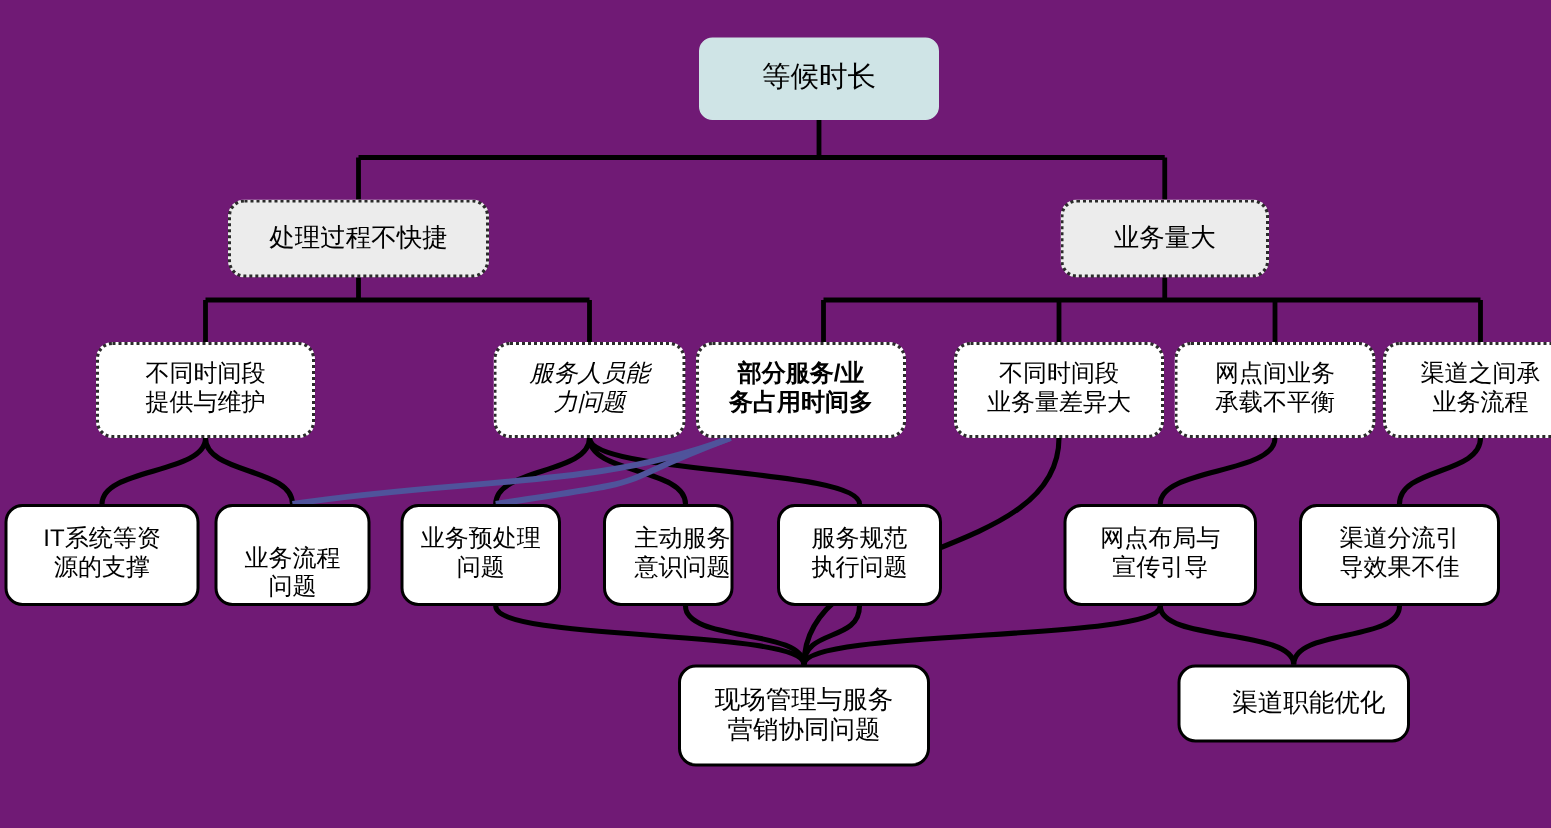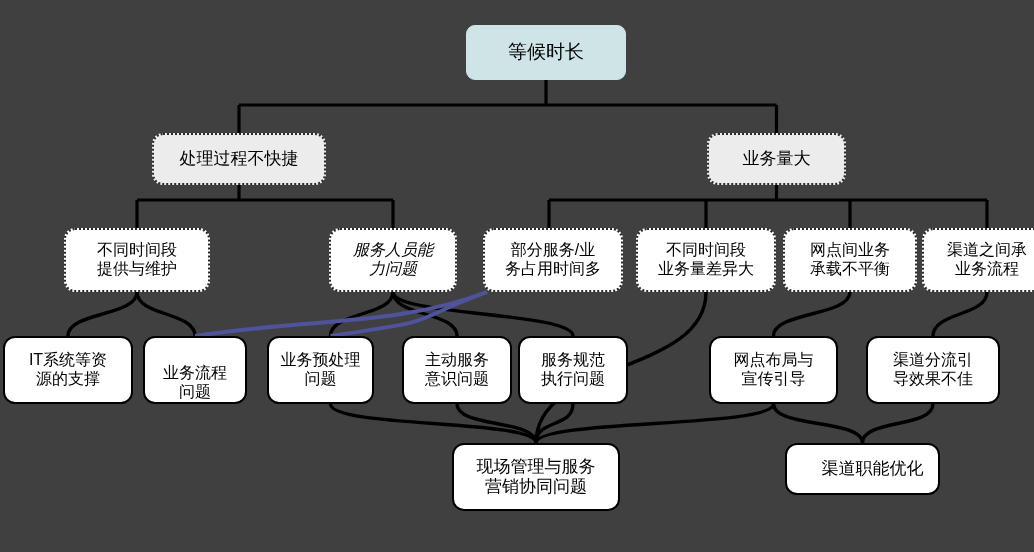--- a/index.html
+++ b/index.html
@@ -4,21 +4,21 @@
 <style>
   html, body {
     margin: 0;
     padding: 0;
     background: #ffffff;
   }
   #canvas {
     position: relative;
     width: 1034px;
     height: 552px;
-    background: #404040;
+    background: #701a75;
     overflow: hidden;
     font-family: "Liberation Sans", "DejaVu Sans", sans-serif;
   }
   #edges {
     position: absolute;
     left: 0;
     top: 0;
     width: 1034px;
     height: 552px;
     pointer-events: none;
@@ -95,35 +95,35 @@
       <path d="M 487 292 C 397 326, 315 318, 195 336" fill="none" stroke="#4f539b" stroke-width="4" stroke-linecap="butt"></path>
       <path d="M 487 292 C 397 326, 450.5 318, 330.5 336" fill="none" stroke="#4f539b" stroke-width="4" stroke-linecap="butt"></path>
     </svg>
 <div class="node lvl-root" style="left: 466px; top: 25px; width: 160px; height: 55px;"><span>等候时长</span></div>
     <div class="node lvl2" style="left: 152px; top: 133px; width: 174px; height: 52px;"><span>处理过程不快捷</span></div>
     <div class="node lvl2" style="left: 707px; top: 133px; width: 139px; height: 52px;"><span>业务量大</span></div>
     <div class="node lvl3" style="left: 64px; top: 228px; width: 146px; height: 64px;"><span>不同时间段
 提供与维护</span></div>
     <div class="node lvl3" style="left: 329px; top: 228px; width: 128px; height: 64px; font-style: italic;"><span>服务人员能
 力问题</span></div>
-    <div class="node lvl3" style="left: 483px; top: 228px; width: 140px; height: 64px;"><span>部分服务/业
+    <div class="node lvl3" style="left: 464px; top: 228px; width: 140px; height: 64px; font-weight: bold;"><span>部分服务/业
 务占用时间多</span></div>
     <div class="node lvl3" style="left: 636px; top: 228px; width: 140px; height: 64px;"><span>不同时间段
 业务量差异大</span></div>
     <div class="node lvl3" style="left: 783px; top: 228px; width: 134px; height: 64px;"><span>网点间业务
 承载不平衡</span></div>
     <div class="node lvl3" style="left: 922px; top: 228px; width: 130px; height: 64px;"><span>渠道之间承
 业务流程</span></div>
     <div class="node lvl4" style="left: 3px; top: 336px; width: 130px; height: 68px;"><span>IT系统等资
 源的支撑</span></div>
     <div class="node lvl4" style="left: 143px; top: 336px; width: 104px; height: 68px; align-items: flex-end;"><span>业务流程
 问题</span></div>
     <div class="node lvl4" style="left: 267px; top: 336px; width: 107px; height: 68px;"><span>业务预处理
 问题</span></div>
-    <div class="node lvl4" style="left: 402px; top: 336px; width: 110px; height: 68px;"><span>主动服务
+    <div class="node lvl4" style="left: 402px; top: 336px; width: 87px; height: 68px; justify-content: flex-end;"><span>主动服务
 意识问题</span></div>
     <div class="node lvl4" style="left: 518px; top: 336px; width: 110px; height: 68px;"><span>服务规范
 执行问题</span></div>
     <div class="node lvl4" style="left: 709px; top: 336px; width: 129px; height: 68px;"><span>网点布局与
 宣传引导</span></div>
     <div class="node lvl4" style="left: 866px; top: 336px; width: 134px; height: 68px;"><span>渠道分流引
 导效果不佳</span></div>
     <div class="node lvl5" style="left: 452px; top: 443px; width: 168px; height: 68px;"><span>现场管理与服务
 营销协同问题</span></div>
     <div class="node lvl5" style="left: 785px; top: 443px; width: 155px; height: 52px; padding-left: 20px;"><span>渠道职能优化</span></div>

